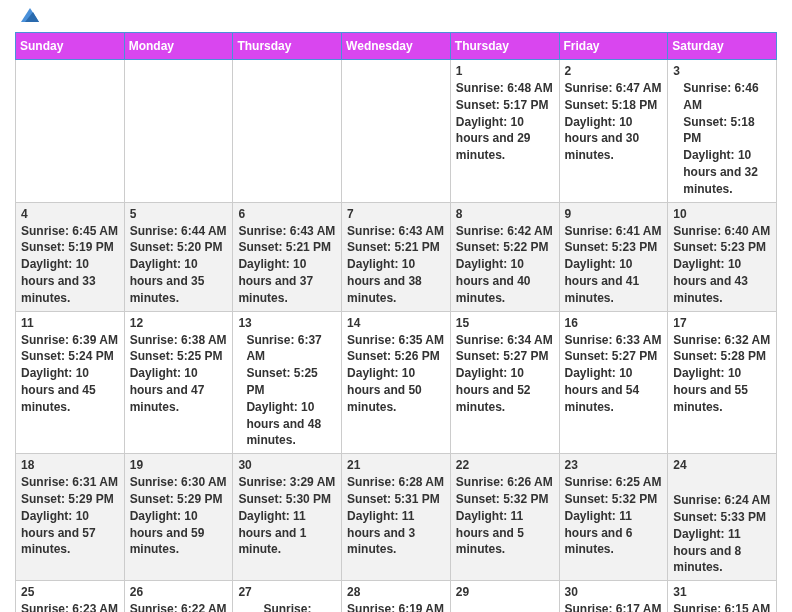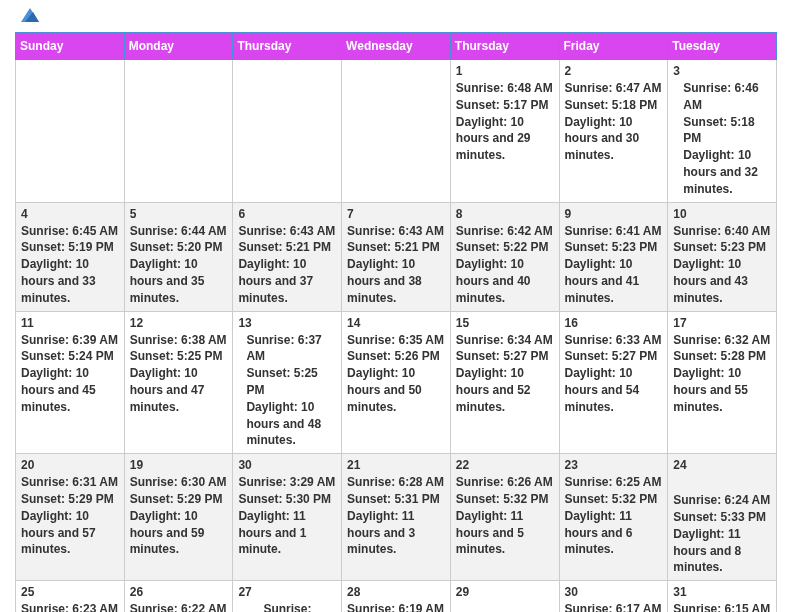--- a/index.html
+++ b/index.html
@@ -123,21 +123,21 @@
 
 <table class="calendar">
   <thead>
     <tr>
     <th>Sunday</th>
         <th>Monday</th>
         <th>Thursday</th>
         <th>Wednesday</th>
         <th>Thursday</th>
         <th>Friday</th>
-        <th>Tuesday</th>
+        <th>Saturday</th>
       </tr>
   </thead>
   <tbody id="calendar-body">
   <tr>
         <td class="empty-cell"></td>
         <td class="empty-cell"></td>
         <td class="empty-cell"></td>
         <td class="empty-cell"></td>
         <td>
           <span class="day-number">1</span>
@@ -241,21 +241,21 @@
         </td>
         <td>
           <span class="day-number">17</span>
           <div class="day-info" style="white-space: pre-line;">Sunrise: 6:32 AM
 Sunset: 5:28 PM
 Daylight: 10 hours and 55 minutes.</div>
         </td>
       </tr>
       <tr>
         <td>
-          <span class="day-number">20</span>
+          <span class="day-number">18</span>
           <div class="day-info" style="white-space: pre-line;">Sunrise: 6:31 AM
 Sunset: 5:29 PM
 Daylight: 10 hours and 57 minutes.</div>
         </td>
         <td>
           <span class="day-number">19</span>
           <div class="day-info" style="white-space: pre-line;">Sunrise: 6:30 AM
 Sunset: 5:29 PM
 Daylight: 10 hours and 59 minutes.</div>
         </td>

